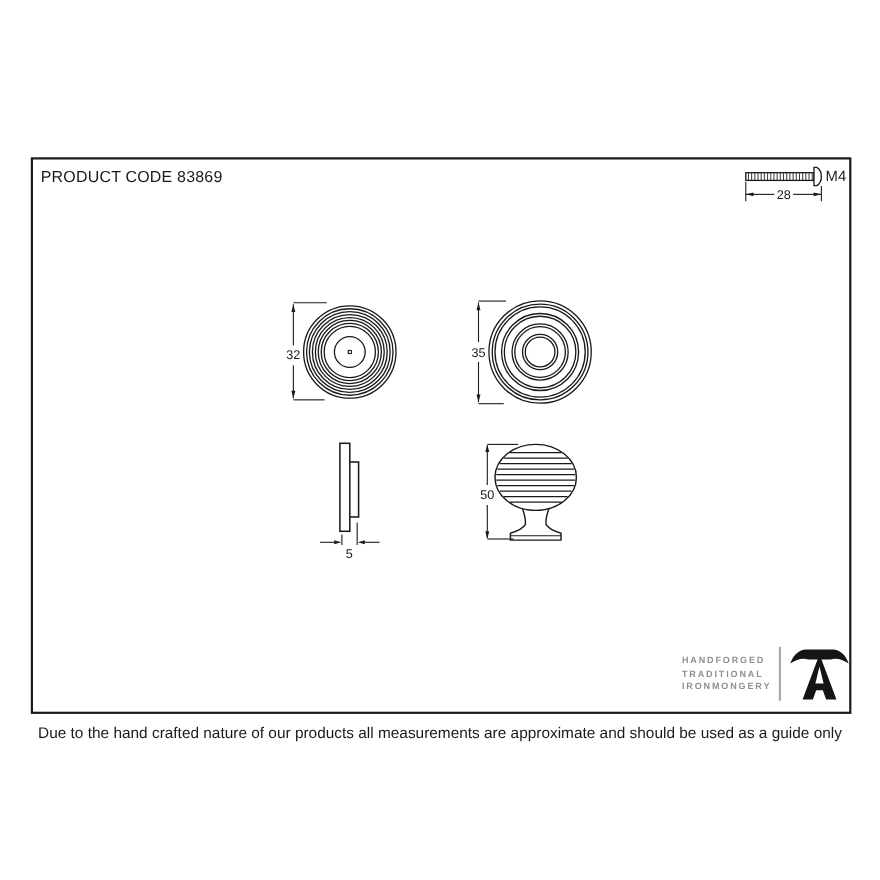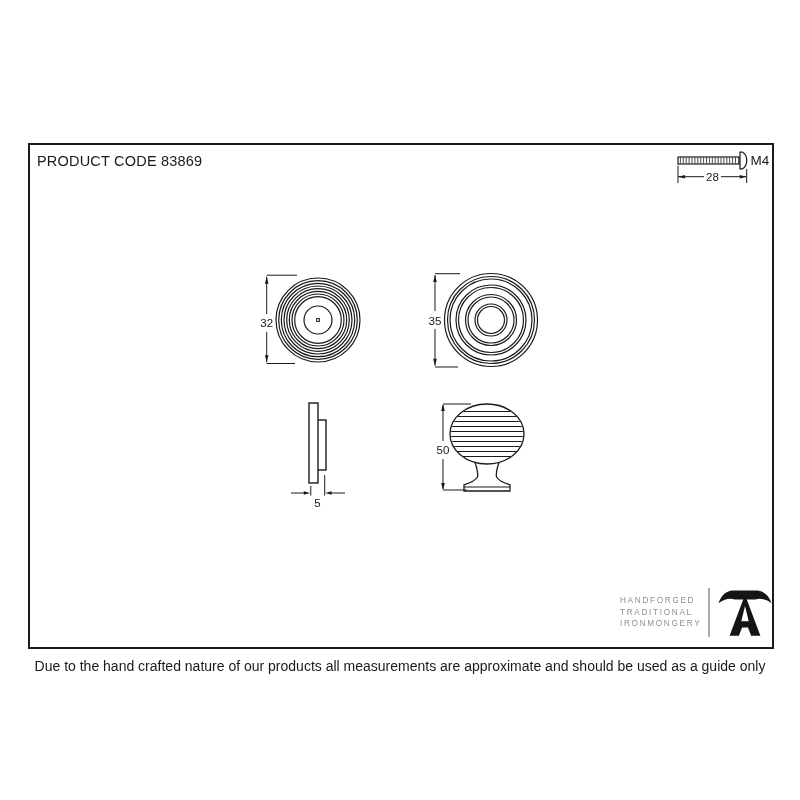--- a/index.html
+++ b/index.html
@@ -12,21 +12,21 @@
   .product-code{ position:absolute; left:37px; top:153px; font-size:14.5px;
                  letter-spacing:.2px; color:var(--line); }
   svg.drawing{ position:absolute; overflow:visible; }
   .svg-screw{ left:670px; top:147px; }
   .svg-rose-top{ left:250px; top:266px; }
   .svg-knob-top{ left:425px; top:262px; }
   .svg-rose-side{ left:285px; top:400px; }
   .svg-knob-side{ left:430px; top:398px; }
   .dim-text{ font-family:"Liberation Sans", sans-serif; font-size:11.5px; fill:var(--line); }
   .m4-text{ font-size:13.5px; }
-  .logo{ position:absolute; left:620px; top:586px; display:flex; align-items:center; }
+  .logo{ position:absolute; left:620px; top:586px; display:flex; align-items:center;font-weight:bold; }
   .logo-text{ color:var(--logo-gray); font-size:8.2px; line-height:11.4px;
               letter-spacing:1.7px; text-transform:uppercase; white-space:nowrap; }
   .logo-divider{ width:1.5px; height:49px; background:#a9a9a9; margin:0 7px; }
   .disclaimer{ position:absolute; left:0; top:658px; width:800px; text-align:center;
                font-size:14px; color:var(--line); }
 </style>
 </head>
 <body>
 
 <div class="page">

